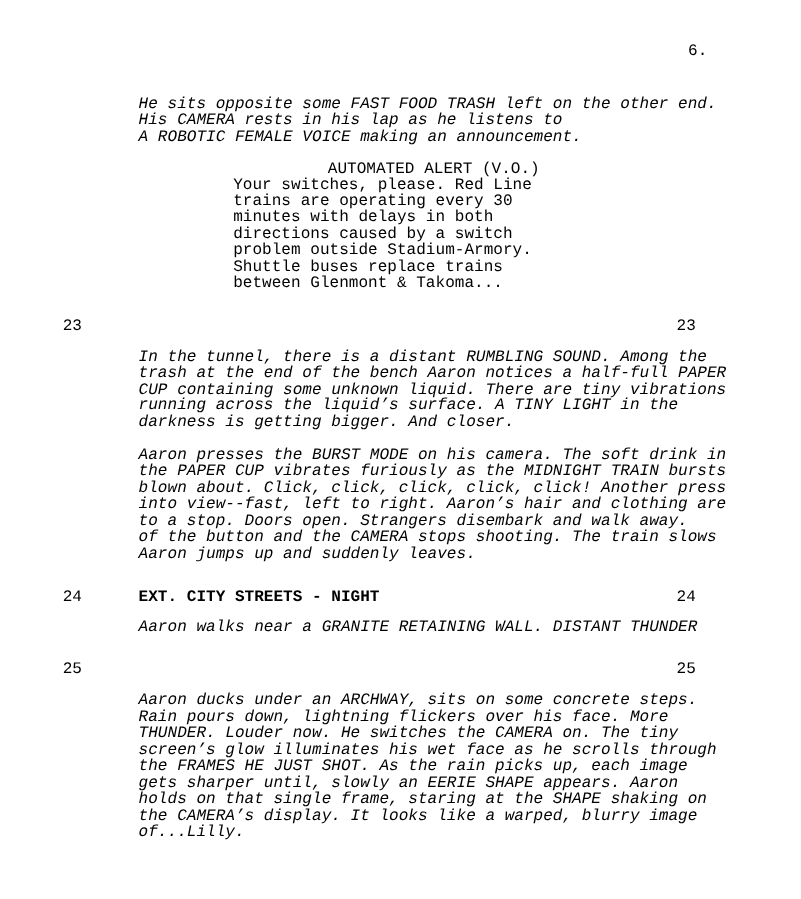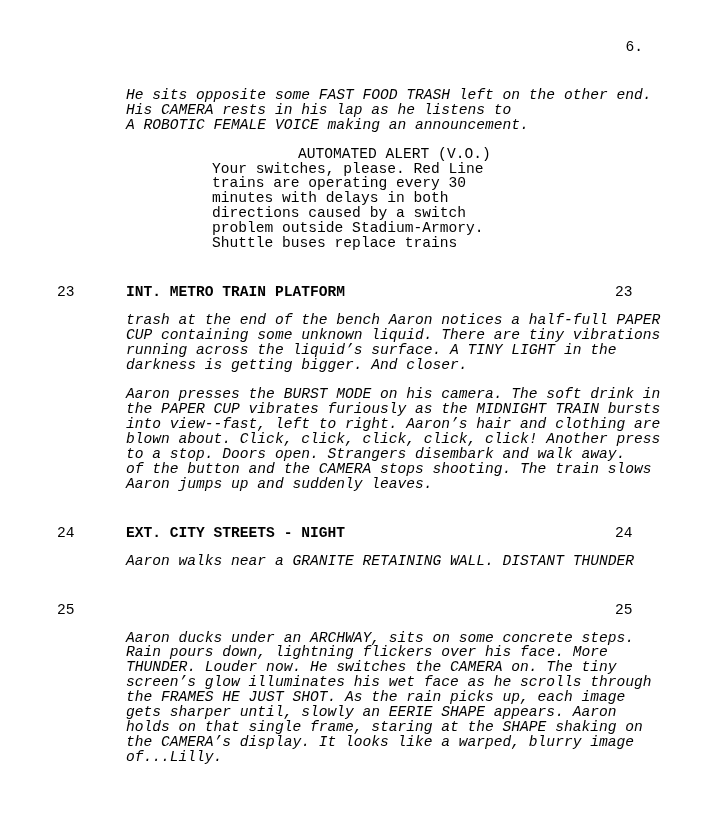--- a/index.html
+++ b/index.html
@@ -37,21 +37,21 @@
     white-space: pre;
   }
   .dialogue-line {
     margin-left: 212px;
     white-space: pre;
   }
   .action-line { white-space: pre; }
   .scene-row {
     position: relative;
     height: 14.9px;
-    margin-top: 34px;
+    margin-top: 24px;
     padding-left: 12px;
   }
   .scene-num-left  { position: absolute; left: 57px;  white-space: pre; }
   .scene-heading   { position: absolute; left: 126px; font-weight: bold; white-space: pre; }
   .scene-num-right { position: absolute; left: 615px; white-space: pre; }
 </style>
 </head>
 <body>
 
 <div class="page">
@@ -63,37 +63,38 @@
         <div class="action-line">A ROBOTIC FEMALE VOICE making an announcement.</div>
       </div>
       <div class="dialogue-block">
         <div class="character">AUTOMATED ALERT (V.O.)</div>
         <div class="dialogue-line">Your switches, please. Red Line</div>
         <div class="dialogue-line">trains are operating every 30</div>
         <div class="dialogue-line">minutes with delays in both</div>
         <div class="dialogue-line">directions caused by a switch</div>
         <div class="dialogue-line">problem outside Stadium-Armory.</div>
         <div class="dialogue-line">Shuttle buses replace trains</div>
+        <div class="dialogue-line">between Glenmont &amp; Takoma...</div>
       </div>
       <div class="scene-row">
         <span class="scene-num-left">23</span>
-        <span class="scene-heading">INT. METRO TRAIN PLATFORM</span>
         <span class="scene-num-right">23</span>
       </div>
       <div class="action-block">
+        <div class="action-line">In the tunnel, there is a distant RUMBLING SOUND. Among the</div>
         <div class="action-line">trash at the end of the bench Aaron notices a half-full PAPER</div>
         <div class="action-line">CUP containing some unknown liquid. There are tiny vibrations</div>
         <div class="action-line">running across the liquid’s surface. A TINY LIGHT in the</div>
         <div class="action-line">darkness is getting bigger. And closer.</div>
       </div>
       <div class="action-block">
         <div class="action-line">Aaron presses the BURST MODE on his camera. The soft drink in</div>
         <div class="action-line">the PAPER CUP vibrates furiously as the MIDNIGHT TRAIN bursts</div>
+        <div class="action-line">blown about. Click, click, click, click, click! Another press</div>
         <div class="action-line">into view--fast, left to right. Aaron’s hair and clothing are</div>
-        <div class="action-line">blown about. Click, click, click, click, click! Another press</div>
         <div class="action-line">to a stop. Doors open. Strangers disembark and walk away.</div>
         <div class="action-line">of the button and the CAMERA stops shooting. The train slows</div>
         <div class="action-line">Aaron jumps up and suddenly leaves.</div>
       </div>
       <div class="scene-row">
         <span class="scene-num-left">24</span>
         <span class="scene-heading">EXT. CITY STREETS - NIGHT</span>
         <span class="scene-num-right">24</span>
       </div>
       <div class="action-block">

